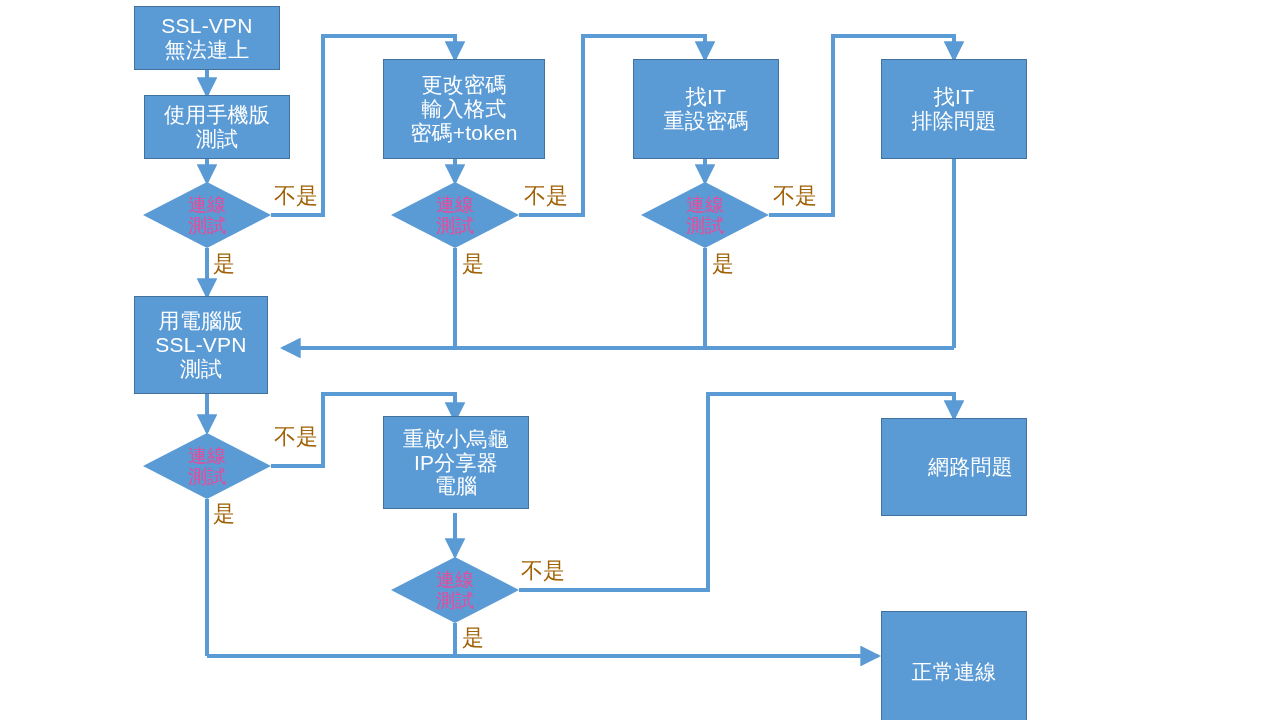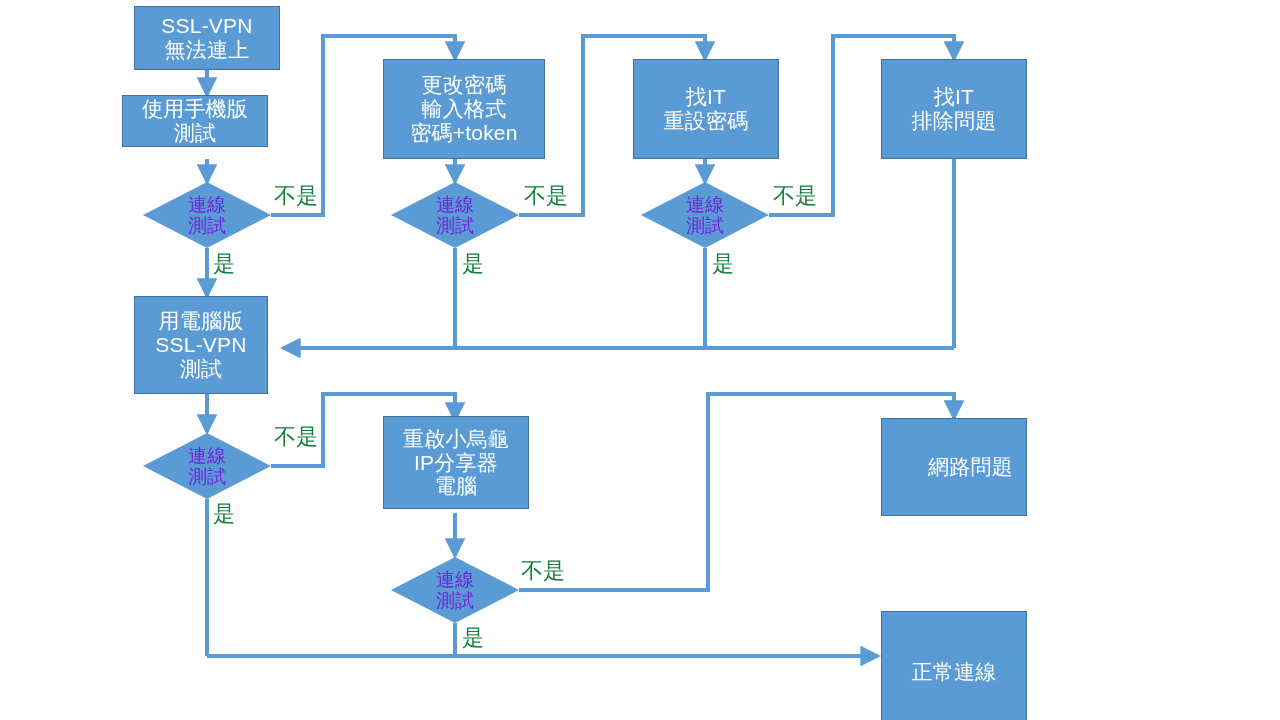--- a/index.html
+++ b/index.html
@@ -61,25 +61,25 @@
     width: 100%;
     height: 100%;
     background: #5B9BD5;
     clip-path: polygon(50% 0%, 100% 50%, 50% 100%, 0% 50%);
   }
   .decision .lines {
     position: relative;
     z-index: 2;
     white-space: pre-line;
     line-height: 1.12;
-    color: #6d28d9;
+    color: #ec4899;
   }
   .edge-label {
     position: absolute;
-    color: #15803d;
+    color: #a16207;
     font-size: 22px;
     font-weight: 400;
     white-space: nowrap;
     background: transparent;
     line-height: 1;
   }
 </style>
 </head>
 <body>
 
@@ -131,21 +131,21 @@
 
       <path d="M 207 656 L 878 656" marker-end="url(#arrow)"></path>
     </g>
   </svg>
 
   <div class="node proc" style="left:134px; top:6px; width:146px; height:64px;">
     <span class="lines">SSL-VPN
 無法連上</span>
   </div>
 
-  <div class="node proc" style="left:122px; top:95px; width:146px; height:52px;">
+  <div class="node proc" style="left:144px; top:95px; width:146px; height:64px;">
     <span class="lines">使用手機版
 測試</span>
   </div>
 
   <div class="node decision" style="left:143px; top:182px; width:128px; height:66px;">
     <span class="dia"></span>
     <span class="lines">連線
 測試</span>
   </div>
 

